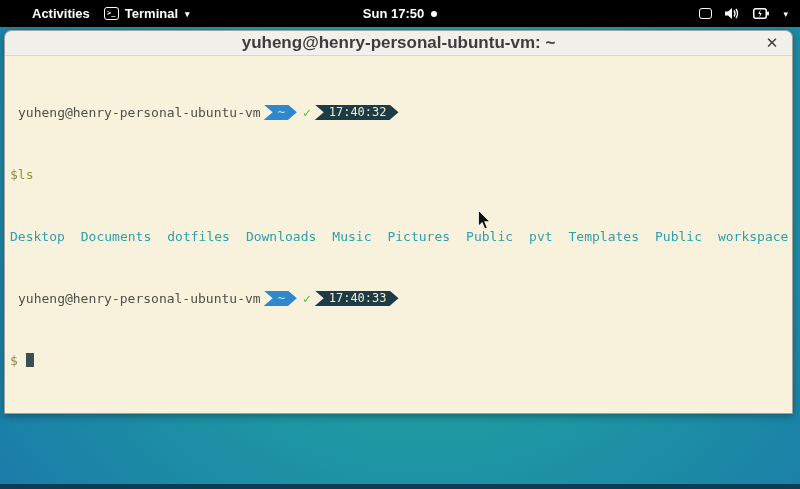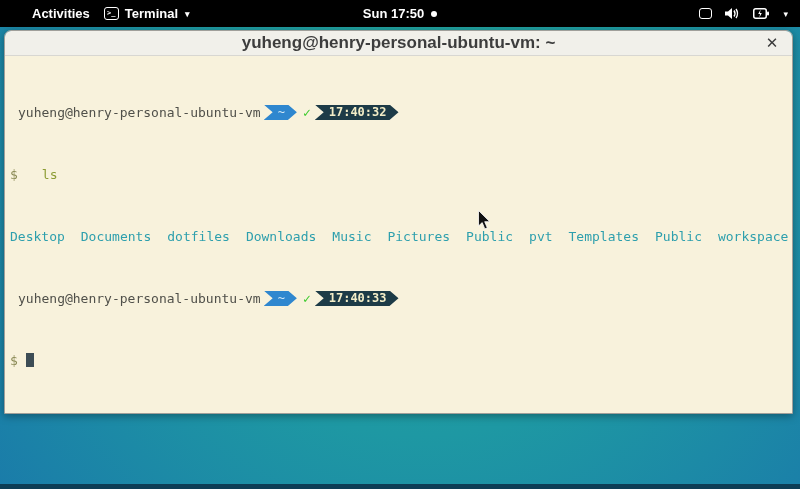--- a/index.html
+++ b/index.html
@@ -74,24 +74,24 @@
   }
   .tline { height: 15.5px; display: flex; align-items: flex-start; white-space: pre; }
   .user { color: var(--prompt-user); padding-left: 8px; }
   .pseg {
     display: inline-flex; align-items: center; height: 15.5px;
     padding: 0 12px 0 14px; margin-left: 3px;
     clip-path: polygon(0 0, calc(100% - 9px) 0, 100% 50%, calc(100% - 9px) 100%, 0 100%, 9px 50%);
     font-size: 12px;
   }
   .pseg.blue { background: var(--seg-blue); color: var(--seg-blue-fg); }
-  .pseg.dark { background: var(--seg-dark); color: var(--seg-dark-fg); margin-left: 2px; font-weight: bold; }
+  .pseg.dark { background: var(--seg-dark); color: var(--seg-dark-fg); margin-left: 2px; }
   .check { color: var(--check-green); font-weight: 700; margin-left: 6px; margin-right: 2px; }
   .dollar { color: var(--dollar-col); }
-  .cmd { color: var(--cmd-col); margin-left: 24px; }
+  .cmd { color: var(--cmd-col); margin-left: 0; }
   .dirs { color: var(--dir-col); }
   .dirs span { margin-right: 16px; }
   .cursor-block {
     display: inline-block; width: 8px; height: 14px; background: var(--cursor-col); margin-left: 8px;
   }
 
   
   .pointer { position: absolute; left: 478px; top: 210px; z-index: 50; }
 </style>
 </head>

